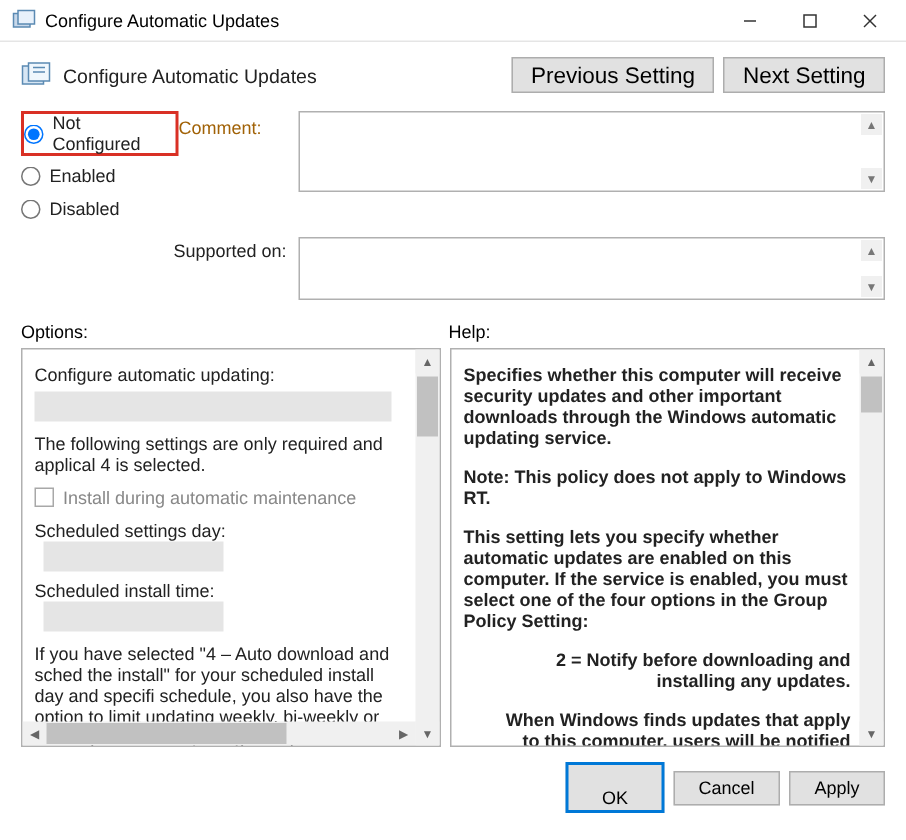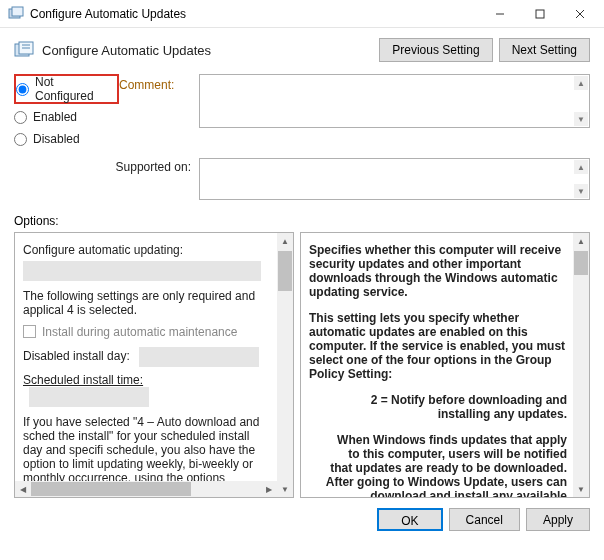--- a/index.html
+++ b/index.html
@@ -46,21 +46,21 @@
   flex: 1;
   font-size: 13px;
   color: #222;
 }
 .navbtn {
   height: 24px;
   padding: 0 12px;
   margin-left: 6px;
   background: #e1e1e1;
   border: 1px solid #adadad;
-  font-size: 12px;
+  font-size: 15px;
   cursor: pointer;
 }
 
 .radio-block {
   display: flex;
   padding: 6px 14px 4px 14px;
 }
 .radio-col {
   width: 105px;
 }
@@ -233,21 +233,21 @@
 .btn {
   height: 23px;
   padding: 0 16px;
   background: #e1e1e1;
   border: 1px solid #adadad;
   font-size: 12px;
   cursor: pointer;
 }
 .btn.primary {
   border: 2px solid #0078d7;
-  padding: 4px 22px;
+  padding: 15px 22px;
 }
 </style>
 </head>
 <body>
 
 <div class="titlebar">
   <span class="titlebar-icon">
     <svg viewBox="0 0 16 16" width="16" height="16">
         <rect x="1" y="3" width="11" height="9" fill="#c8d8ea" stroke="#5b8ab3" stroke-width="1"></rect>
         <rect x="4" y="1" width="11" height="9" fill="#e8f1fb" stroke="#5b8ab3" stroke-width="1"></rect>
@@ -315,38 +315,39 @@
 <div class="supported-row">
   <div class="supported-label">Supported on:</div>
   <div class="supported-box">
     <div class="scrollbtn top">▲</div>
     <div class="scrollbtn bot">▼</div>
   </div>
 </div>
 
 <div class="section-labels">
   <div class="opt">Options:</div>
+  <div class="hlp">Help:</div>
 </div>
 
 <div class="panels">
 
   <div class="panel left">
     <div class="panel-inner" style="padding-right:32px; padding-bottom:20px;">
       <div>Configure automatic updating:</div>
       <div class="grey-field" style="width:100%;"></div>
       <div class="opt-para">The following settings are only required and applical 4 is selected.</div>
       <div class="chk-row">
         <span class="chk"></span>
         <span>Install during automatic maintenance</span>
       </div>
       <div style="margin:6px 0;">
-        <span>Disabled install day:</span>
+        <span>Scheduled settings day:</span>
         <span class="grey-short"></span>
       </div>
-      <div style="margin:6px 0;text-decoration:underline;">
+      <div style="margin:6px 0;">
         <span>Scheduled install time:</span>
         <span class="grey-short"></span>
       </div>
       <div class="opt-para">If you have selected "4 – Auto download and sched the install" for your scheduled install day and specifi schedule, you also have the option to limit updating weekly, bi-weekly or monthly occurrence, using the options below:</div>
       <div class="chk-row">
         <span class="chk"></span>
         <span>Every week</span>
       </div>
     </div>
     <div class="vscroll">
@@ -359,20 +360,21 @@
       <div class="sbtn">◀</div>
       <div class="thumb" style="width:160px;"></div>
       <div style="flex:1"></div>
       <div class="sbtn">▶</div>
     </div>
   </div>
 
   <div class="panel right">
     <div class="panel-inner" style="padding-right:22px;font-weight:bold;">
       <div class="help-para">Specifies whether this computer will receive security updates and other important downloads through the Windows automatic updating service.</div>
+      <div class="help-para">Note: This policy does not apply to Windows RT.</div>
       <div class="help-para">This setting lets you specify whether automatic updates are enabled on this computer. If the service is enabled, you must select one of the four options in the Group Policy Setting:</div>
       <div class="help-para help-indent">2 = Notify before downloading and installing any updates.</div>
       <div class="help-para help-indent">When Windows finds updates that apply to this computer, users will be notified that updates are ready to be downloaded. After going to Windows Update, users can download and install any available updates.</div>
 
     </div>
     <div class="vscroll">
       <div class="sbtn">▲</div>
       <div class="thumb" style="height:24px;margin-top:2px;"></div>
       <div style="flex:1"></div>
       <div class="sbtn">▼</div>

